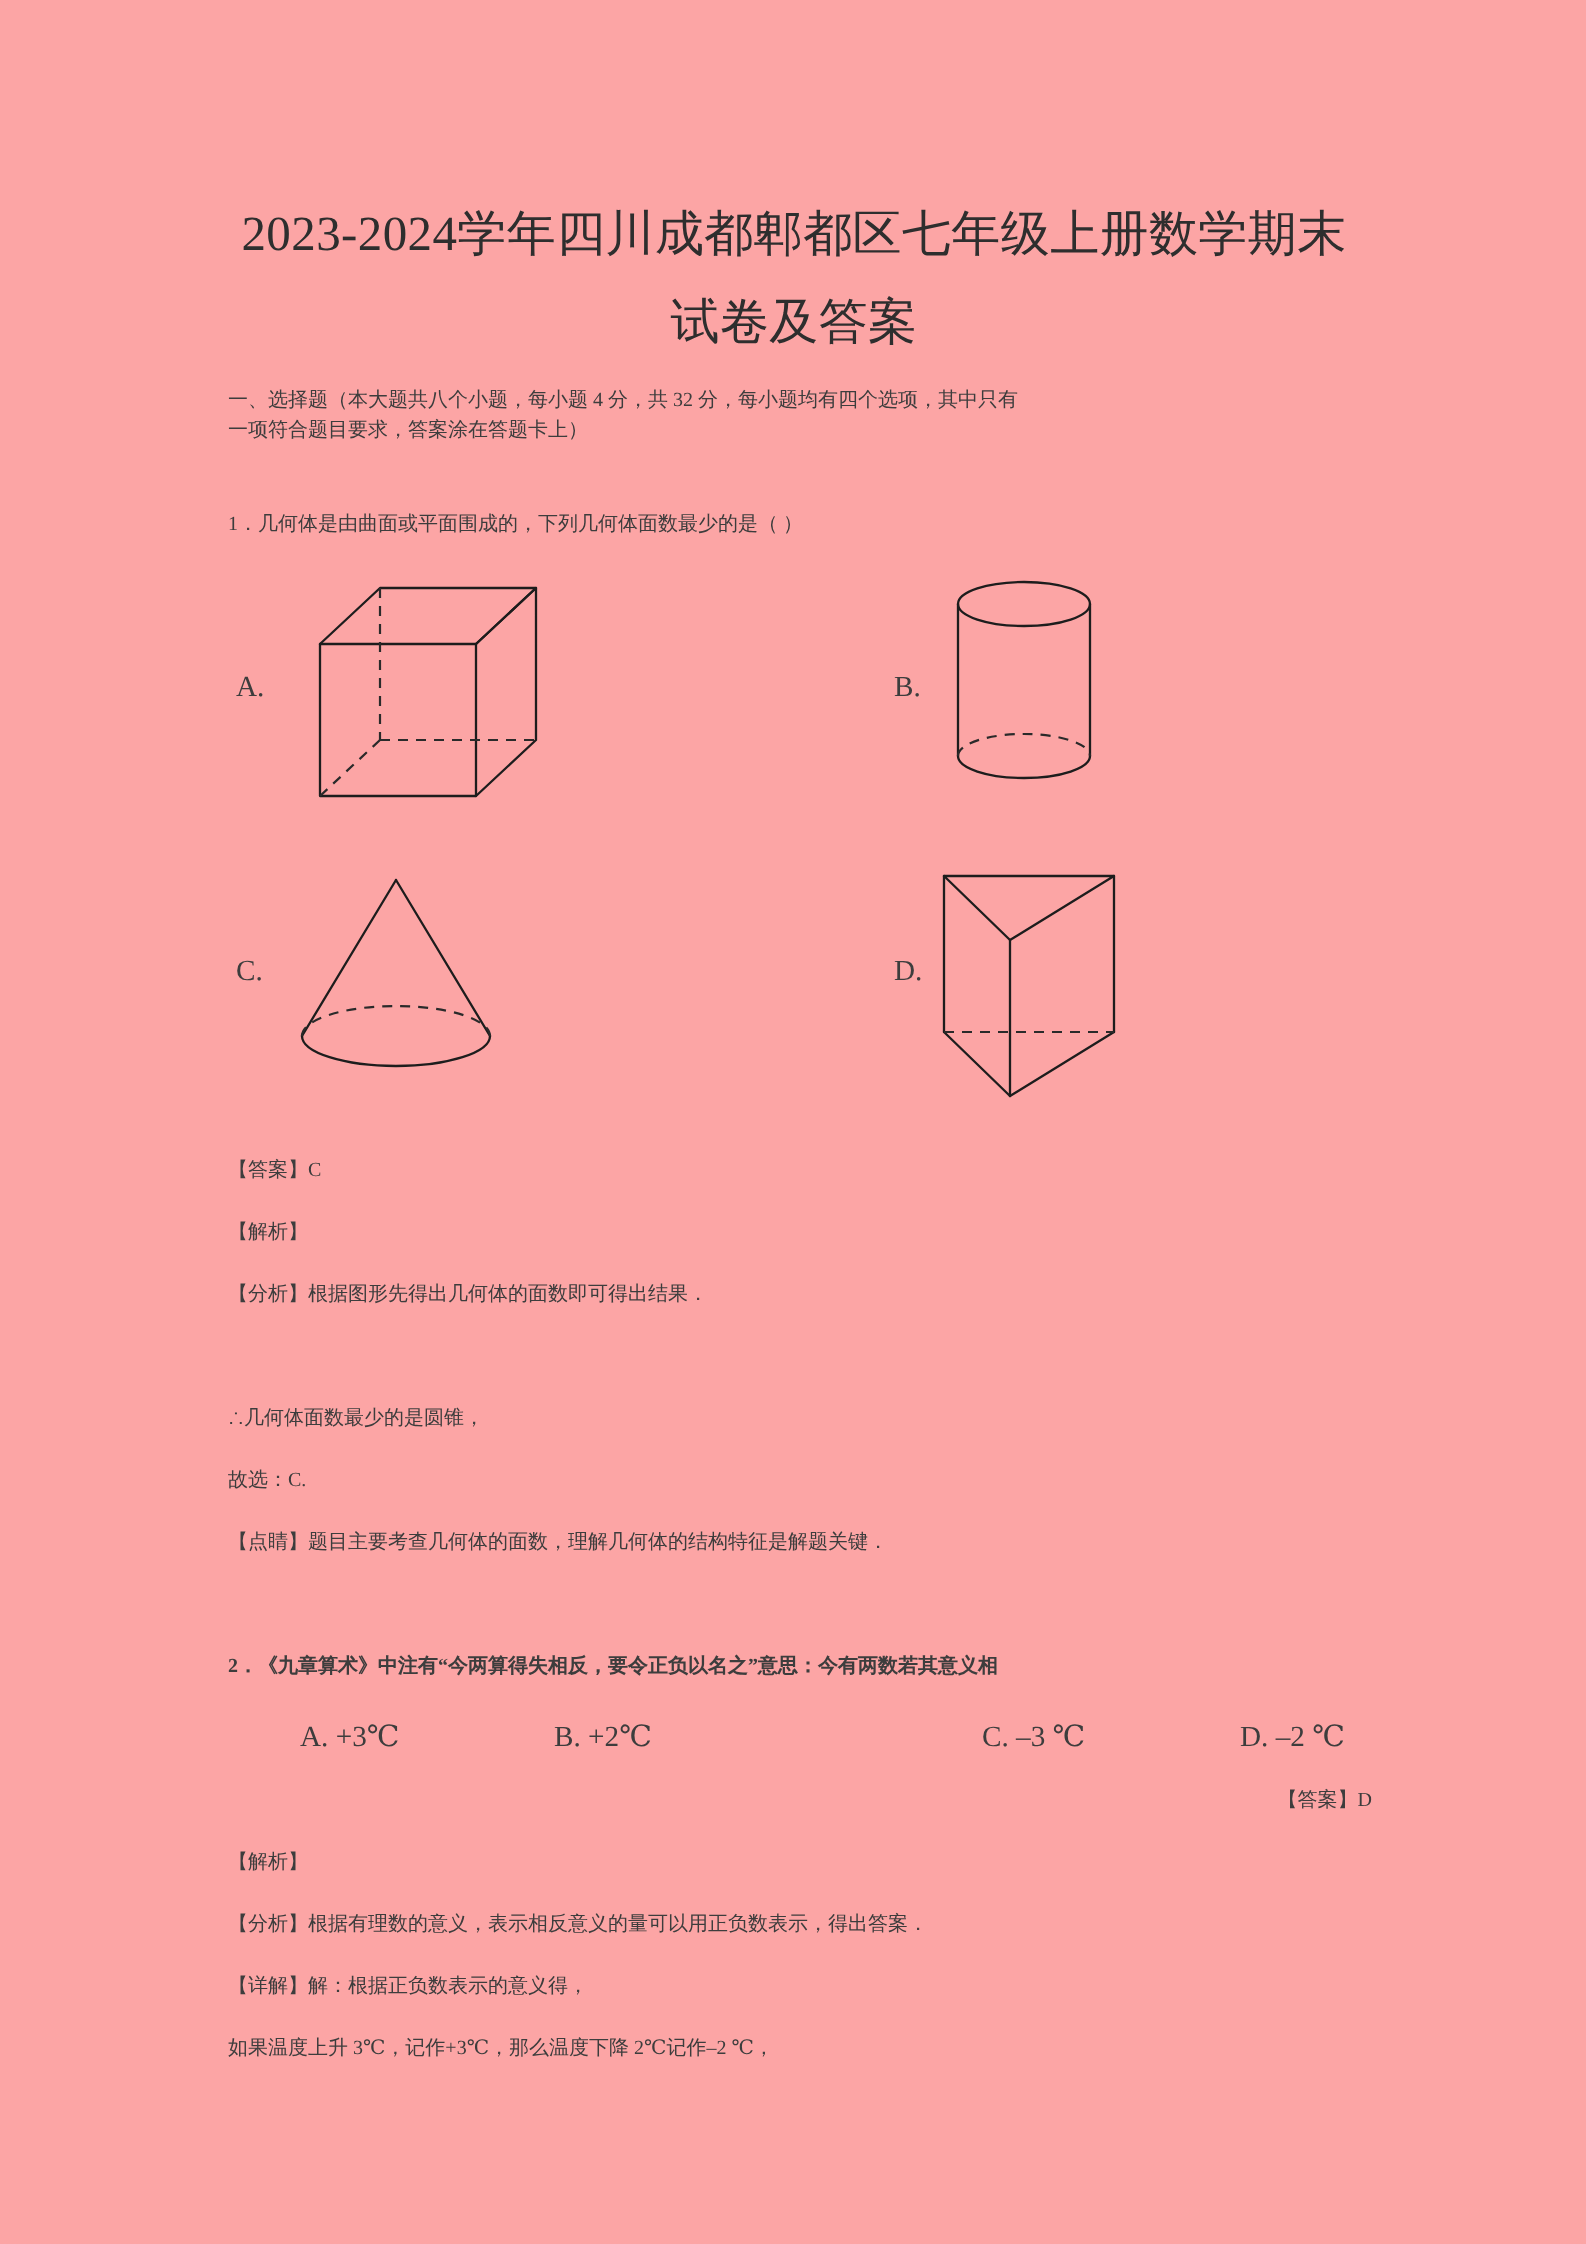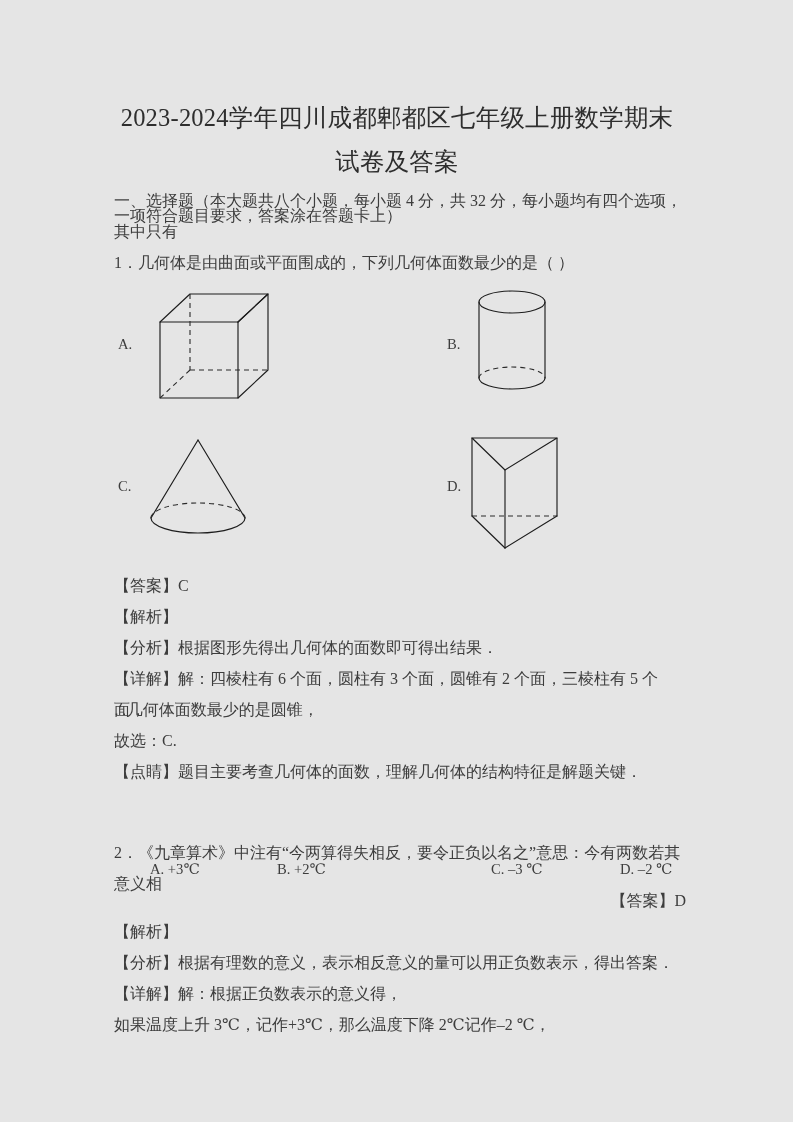--- a/index.html
+++ b/index.html
@@ -13,38 +13,38 @@
     position: relative;
     font-family: "Liberation Serif", "DejaVu Serif", serif;
     color: #3a3a3a;
     overflow: hidden;
   }
   .page {
     position: absolute;
     left: 0; top: 0;
     width: 793px;
     height: 1122px;
-    background: #e5e5e5;
+    background: #fca5a5;
   }
   .doc-title {
     position: absolute;
     left: 112px;
     top: 96px;
     width: 570px;
     text-align: center;
     font-size: 24.5px;
     line-height: 44px;
     color: #2e2e2e;
     letter-spacing: 0.2px;
   }
   .para {
     position: absolute;
     left: 114px;
     width: 572px;
-    font-size: 16px;
+    font-size: 10px;
     line-height: 31px;
     color: #3d3d3d;
     text-align: justify;
     text-justify: inter-ideograph;
   }
   .para.nj { text-align: left; }
   .tight { letter-spacing: -0.1px; }
 
   
   .fig-wrap {
@@ -152,26 +152,25 @@
       <path class="ln" d="M6,86 L39,118"></path>
       <path class="ln" d="M91,86 L39,118"></path>
 
       <path class="ln-d" d="M6,86 L91,86"></path>
     </svg>
   </div>
 
   <div class="para nj" style="left:114px; top:570px;">【答案】C</div>
   <div class="para nj" style="left:114px; top:601px;">【解析】</div>
   <div class="para nj" style="left:114px; top:632px;">【分析】根据图形先得出几何体的面数即可得出结果．</div>
-  <div class="para nj" style="left:114px; top:663px;">【详解】解：四棱柱有 6 个面，圆柱有 3 个面，圆锥有 2 个面，三棱柱有 5 个面，</div>
   <div class="para nj" style="left:114px; top:694px;">∴几何体面数最少的是圆锥，</div>
   <div class="para nj" style="left:114px; top:725px;">故选：C.</div>
   <div class="para nj" style="left:114px; top:756px;">【点睛】题目主要考查几何体的面数，理解几何体的结构特征是解题关键．</div>
 
-  <div class="para nj" style="left:114px; top:837px;">2．《九章算术》中注有“今两算得失相反，要令正负以名之”意思：今有两数若其意义相</div>
+  <div class="para nj" style="left:114px; top:818px;font-weight:bold;">2．《九章算术》中注有“今两算得失相反，要令正负以名之”意思：今有两数若其意义相</div>
 
   <div class="opts-row" style="top:855px;">
     <span class="opt" style="left:4px;margin-left:32px;">
       <span>A.</span>
       <span>+3℃</span>
     </span>
     <span class="opt" style="left:163px;">
       <span>B.</span>
       <span>+2℃</span>
     </span>

